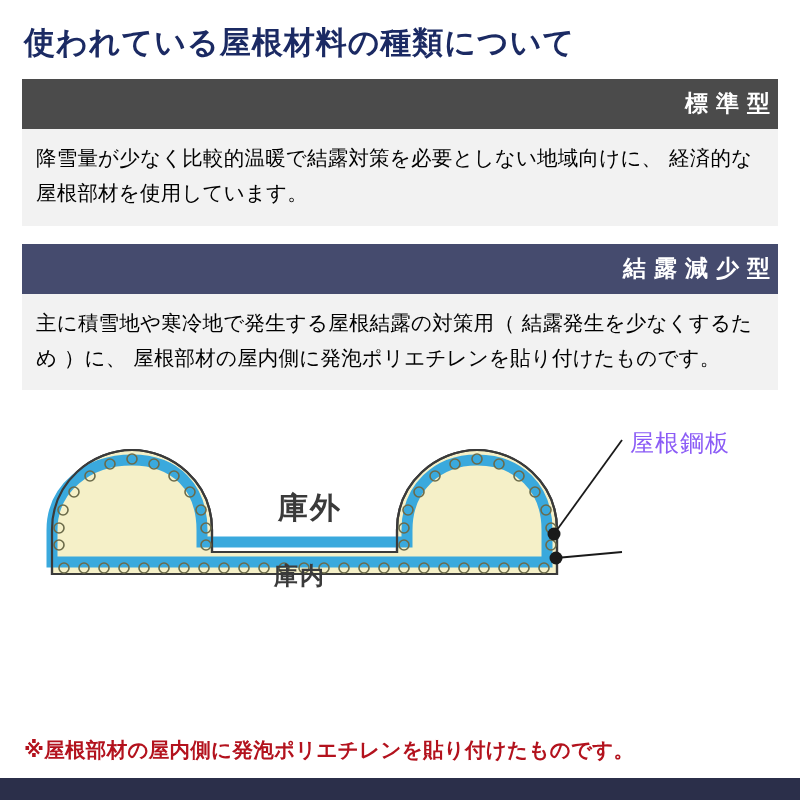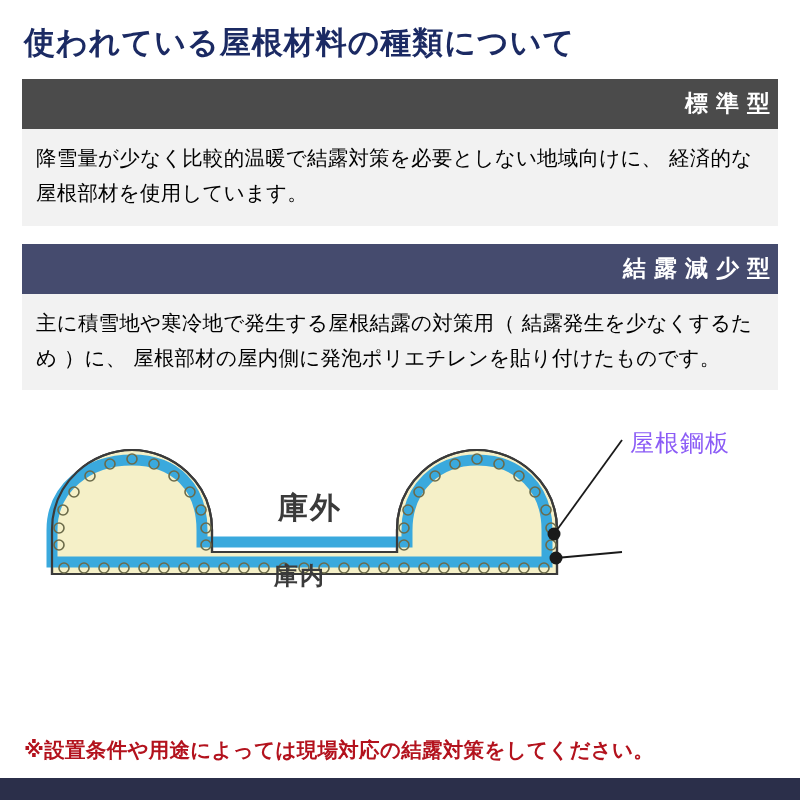--- a/index.html
+++ b/index.html
@@ -242,15 +242,15 @@
         <circle cx="534" cy="156" r="6.5" fill="#1a1a1a"></circle>
         <line x1="534" y1="156" x2="600" y2="150" stroke="#1a1a1a" stroke-width="1.8"></line>
       </g>
     </svg>
 
     <div class="diag-label lbl-outside">庫外</div>
     <div class="diag-label lbl-inside">庫内</div>
     <div class="diag-label lbl-steel">屋根鋼板</div>
   </div>
 
-  <div class="footnote">※設置条件や用途によっては現場対応の結露対策をしてください。</div>
+  <div class="footnote">※屋根部材の屋内側に発泡ポリエチレンを貼り付けたものです。</div>
   <div class="bottom-bar"></div>
 </div>
 
 </body></html>

